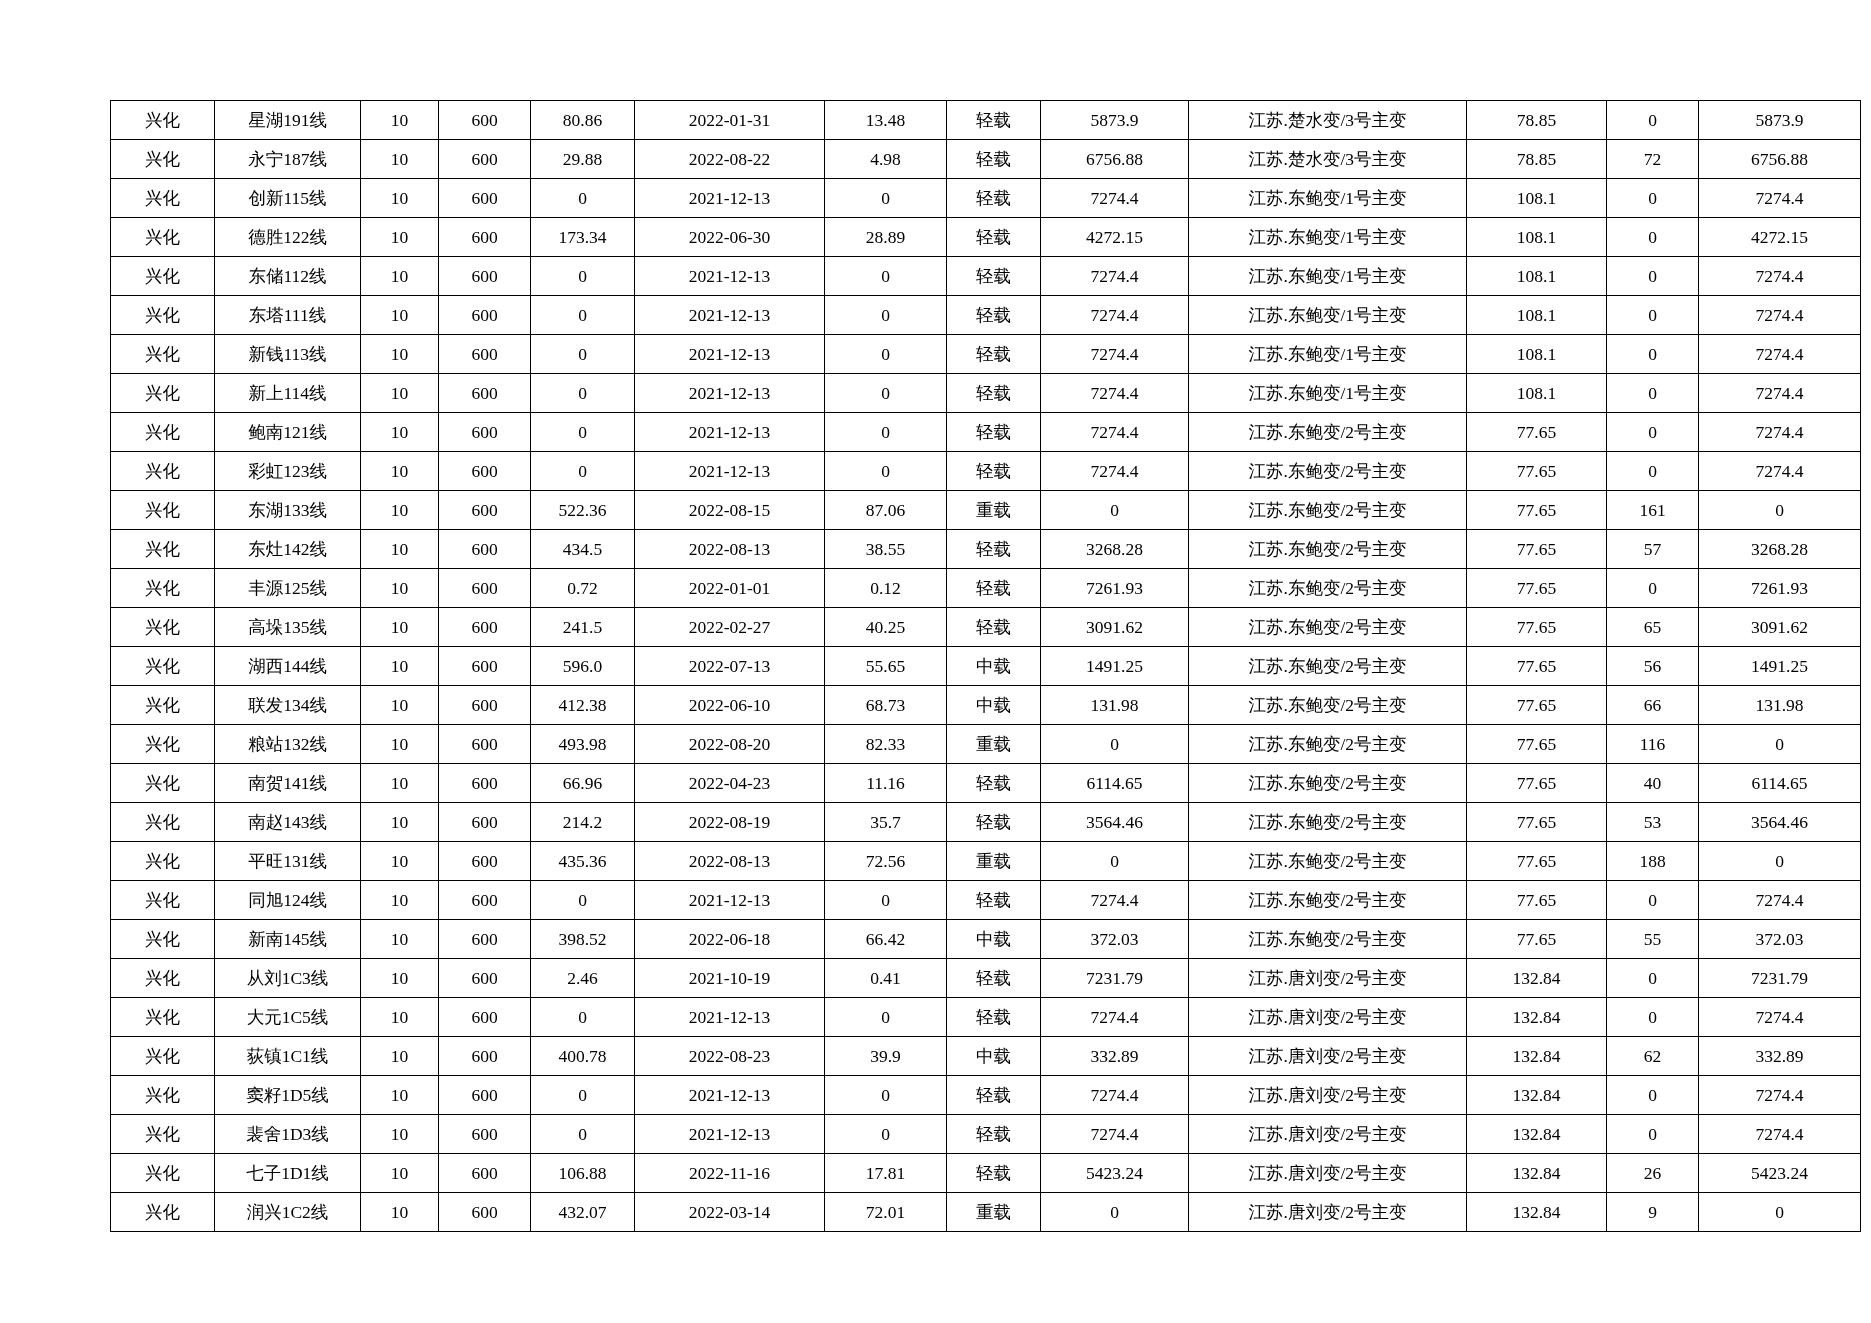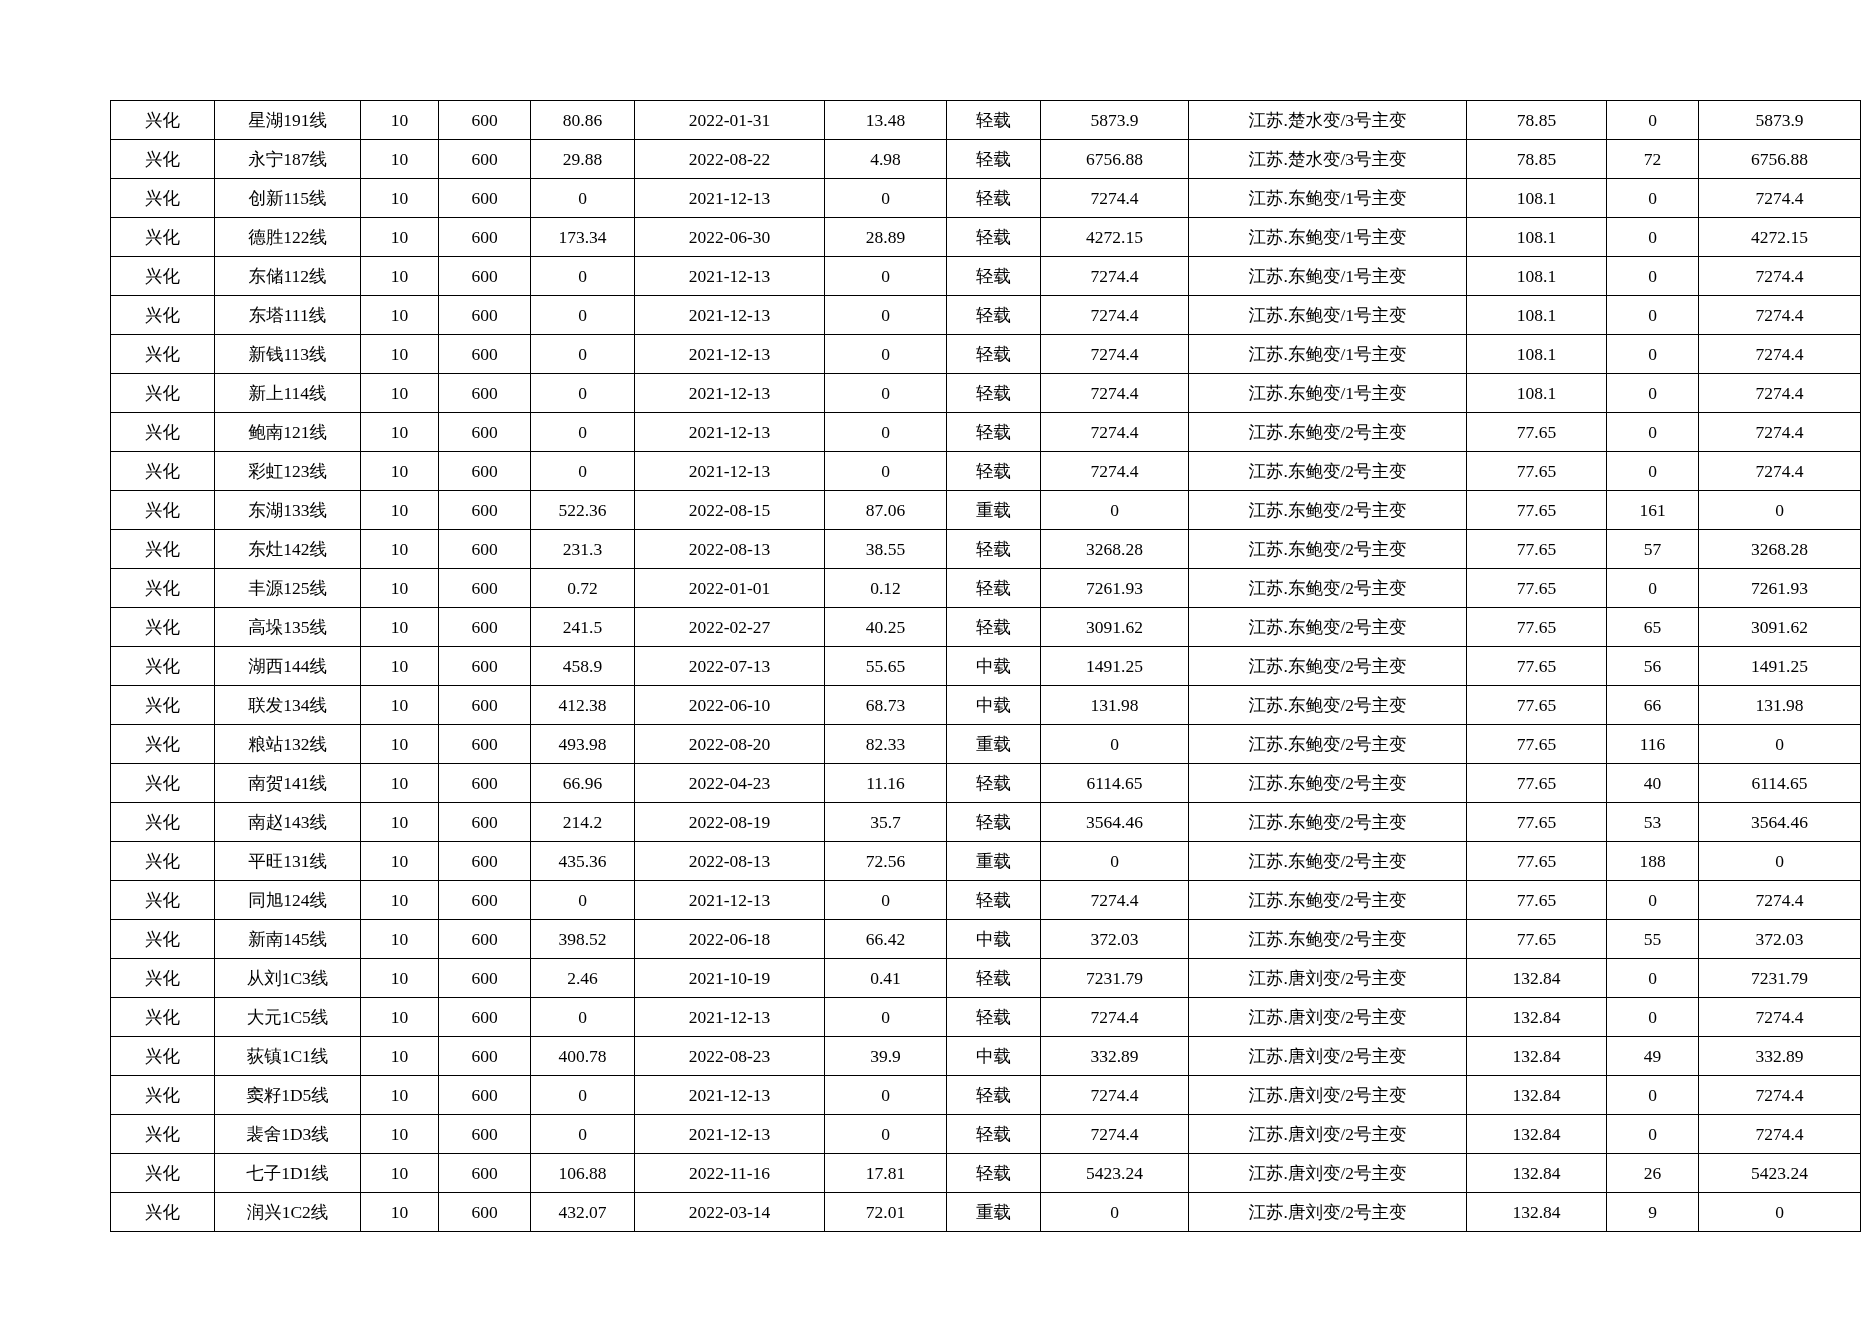--- a/index.html
+++ b/index.html
@@ -250,21 +250,21 @@
             <td class="cell-cn">江苏.东鲍变/2号主变</td>
             <td class="cell-num">77.65</td>
             <td class="cell-num">161</td>
             <td class="cell-num">0</td>
           </tr>
           <tr>
             <td class="cell-cn">兴化</td>
             <td class="cell-cn">东灶142线</td>
             <td class="cell-num">10</td>
             <td class="cell-num">600</td>
-            <td class="cell-num">231.3</td>
+            <td class="cell-num">434.5</td>
             <td class="cell-num">2022-08-13</td>
             <td class="cell-num">38.55</td>
             <td class="cell-cn">轻载</td>
             <td class="cell-num">3268.28</td>
             <td class="cell-cn">江苏.东鲍变/2号主变</td>
             <td class="cell-num">77.65</td>
             <td class="cell-num">57</td>
             <td class="cell-num">3268.28</td>
           </tr>
           <tr>
@@ -295,21 +295,21 @@
             <td class="cell-cn">江苏.东鲍变/2号主变</td>
             <td class="cell-num">77.65</td>
             <td class="cell-num">65</td>
             <td class="cell-num">3091.62</td>
           </tr>
           <tr>
             <td class="cell-cn">兴化</td>
             <td class="cell-cn">湖西144线</td>
             <td class="cell-num">10</td>
             <td class="cell-num">600</td>
-            <td class="cell-num">458.9</td>
+            <td class="cell-num">596.0</td>
             <td class="cell-num">2022-07-13</td>
             <td class="cell-num">55.65</td>
             <td class="cell-cn">中载</td>
             <td class="cell-num">1491.25</td>
             <td class="cell-cn">江苏.东鲍变/2号主变</td>
             <td class="cell-num">77.65</td>
             <td class="cell-num">56</td>
             <td class="cell-num">1491.25</td>
           </tr>
           <tr>
@@ -452,21 +452,21 @@
             <td class="cell-cn">荻镇1C1线</td>
             <td class="cell-num">10</td>
             <td class="cell-num">600</td>
             <td class="cell-num">400.78</td>
             <td class="cell-num">2022-08-23</td>
             <td class="cell-num">39.9</td>
             <td class="cell-cn">中载</td>
             <td class="cell-num">332.89</td>
             <td class="cell-cn">江苏.唐刘变/2号主变</td>
             <td class="cell-num">132.84</td>
-            <td class="cell-num">49</td>
+            <td class="cell-num">62</td>
             <td class="cell-num">332.89</td>
           </tr>
           <tr>
             <td class="cell-cn">兴化</td>
             <td class="cell-cn">窦籽1D5线</td>
             <td class="cell-num">10</td>
             <td class="cell-num">600</td>
             <td class="cell-num">0</td>
             <td class="cell-num">2021-12-13</td>
             <td class="cell-num">0</td>

